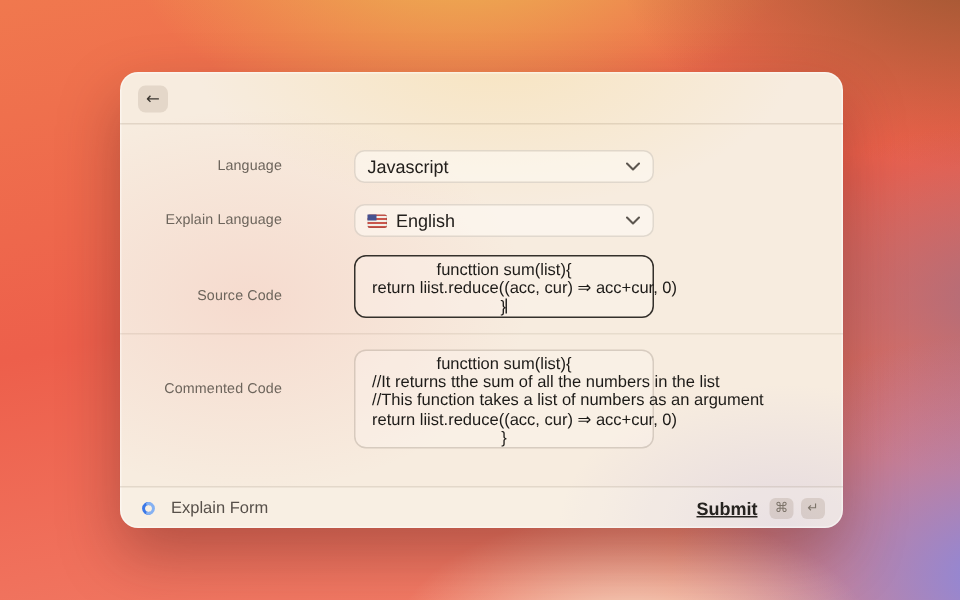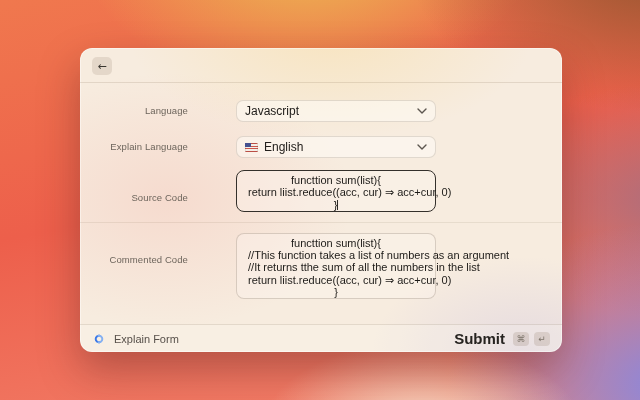--- a/index.html
+++ b/index.html
@@ -65,21 +65,21 @@
   .divider-mid { position:absolute; left:0; right:0; top:174px; border-top:1px solid rgba(100,75,50,0.10); }
   .footer {
     position:absolute; left:0; right:0; bottom:0; height:28px;
     border-top:1px solid rgba(100,75,50,0.14);
     background:rgba(255,253,248,0.18);
     display:flex; align-items:center; padding:12px 12px;
   }
   .brand { display:flex; align-items:center; gap:8px; }
   .brand-name { font-size:11px; color:#57504a; }
   .footer-right { margin-left:auto; display:flex; align-items:center; gap:8px; }
-  .submit-label { font-size:15px; font-weight:600; color:#262320; cursor:pointer; }
+  .submit-label { font-size:12px; font-weight:600; color:#262320; cursor:pointer;text-decoration:underline; }
   .keys { display:flex; gap:5px; }
   .keycap {
     width:16px; height:14px; border-radius:4px;
     background:rgba(110,90,65,0.16);
     color:#7d746a; font-size:9px; line-height:14px; text-align:center;
     font-family:"DejaVu Sans", sans-serif;
   }
   .glyph { font-family:"DejaVu Sans", sans-serif; }
 </style>
 </head>
@@ -124,22 +124,22 @@
       <div class="code-line"><span>}</span><span class="caret"></span></div>
     </div>
   </div>
 
   <div class="divider-mid"></div>
 
   <span class="flabel" style="top:206px;">Commented Code</span>
   <div class="control" style="top:185px;">
     <div class="codebox cmt">
       <div class="code-line">functtion sum(list){</div>
+      <div class="code-line"> //It returns tthe sum of all the numbers in the list</div>
       <div class="code-line"> //This function takes a list of numbers as an argument</div>
-      <div class="code-line"> //It returns tthe sum of all the numbers in the list</div>
       <div class="code-line"> return liist.reduce((acc, cur) ⇒ acc+cur, 0)</div>
       <div class="code-line">}</div>
     </div>
   </div>
 
   <div class="footer">
     <div class="brand">
       <svg width="14" height="14" viewBox="0 0 24 24">
         <path d="M14.5 6.5 A5.6 5.6 0 1 0 14.5 17.5" stroke="#3b78e7" stroke-width="3.4" fill="none" stroke-linecap="round" transform="translate(-1.5,0)"></path>
         <path d="M9.5 17.5 A5.6 5.6 0 1 0 9.5 6.5" stroke="#85b1f2" stroke-width="3.4" fill="none" stroke-linecap="round" transform="translate(1.5,0)"></path>

